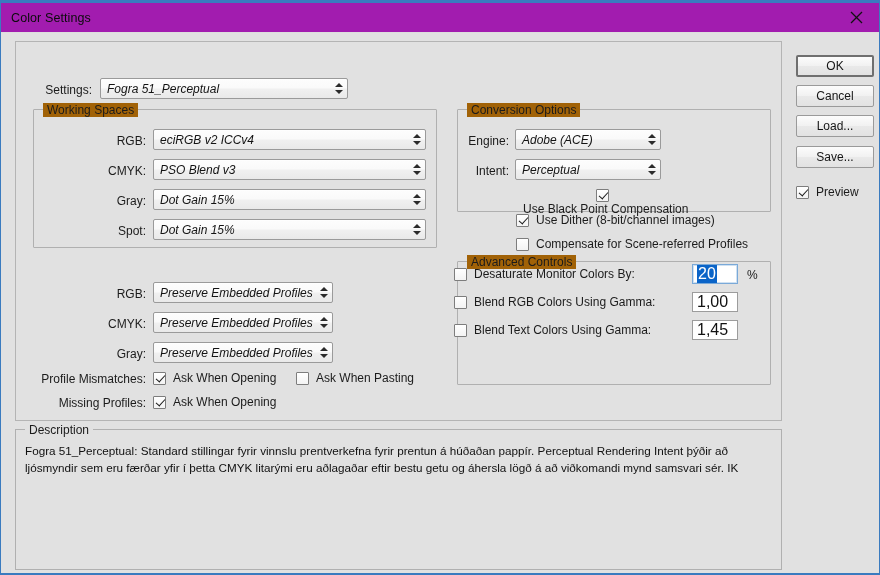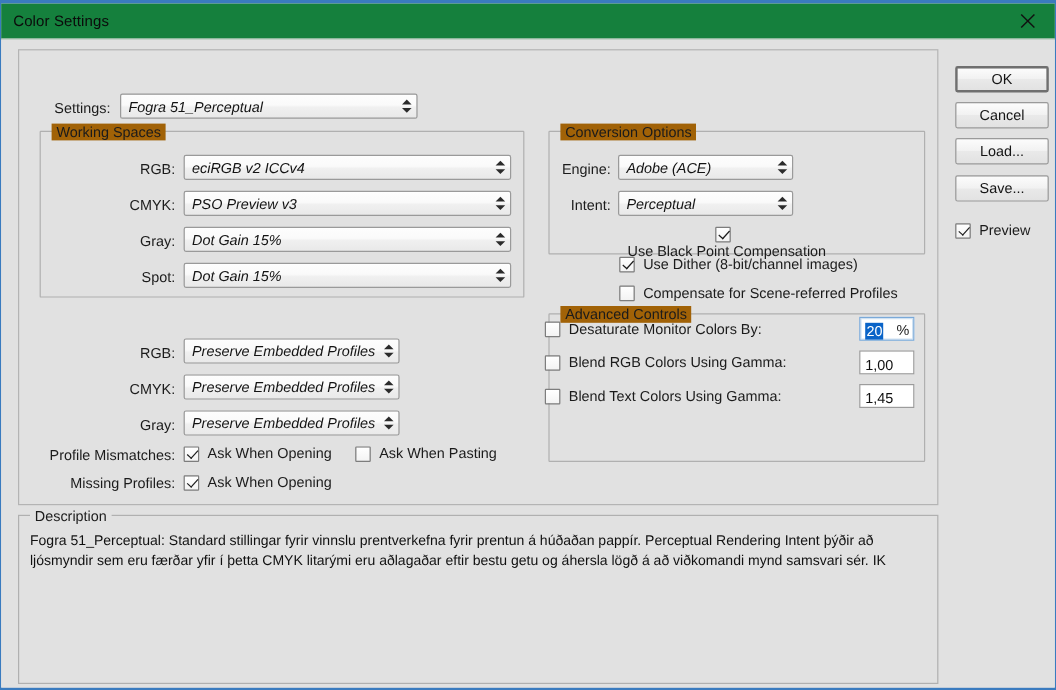--- a/index.html
+++ b/index.html
@@ -22,21 +22,21 @@
     background: #e1e1e1;
     border: 1px solid #3a7bbf;
     border-top-width: 3px;
     border-bottom-width: 2px;
   }
 
   
   .titlebar {
     position: relative;
     height: 30px;
-    background: #15803d;
+    background: #a21caf;
     border-bottom: 1px solid #dedede;
     text-align: right;
   }
   .titlebar-text {
     position: absolute;
     left: 10px; top: 8px;
     font-size: 12.5px;
     color: #0b0b0b;
     letter-spacing: .1px;
   }
@@ -161,26 +161,25 @@
     font-size: 12px;
     color: #1b1b1b;
   }
 
   
   .tinput {
     position: absolute;
     height: 20px;
     border: 1px solid #9c9c9c;
     background: #ffffff;
-    font-size: 12px;
+    font-size: 16px;
     color: #111;
     display: flex;
     align-items: flex-end;
     padding-left: 4px;
-    margin-left: 24px;
   }
   .tinput.focused {
     border: 1px solid #7aa9d8;
     box-shadow: 0 0 0 1px #cfe1f2 inset;
   }
   .tinput .sel {
     background: #0a64c8;
     color: #ffffff;
     padding: 0 1px;
   }
@@ -254,21 +253,21 @@
     </div>
 
     <div class="lbl" style="left:75px; top:101px; width:70px;">RGB:</div>
     <div class="combo" style="left:152px; top:96px; width:273px;">
       <span class="val">eciRGB v2 ICCv4</span>
       <span class="arrows"></span>
     </div>
 
     <div class="lbl" style="left:75px; top:131px; width:70px;">CMYK:</div>
     <div class="combo" style="left:152px; top:126px; width:273px;">
-      <span class="val">PSO Preview v3</span>
+      <span class="val">PSO Blend v3</span>
       <span class="arrows"></span>
     </div>
 
     <div class="lbl" style="left:75px; top:161px; width:70px;">Gray:</div>
     <div class="combo" style="left:152px; top:156px; width:273px;">
       <span class="val">Dot Gain 15%</span>
       <span class="arrows"></span>
     </div>
 
     <div class="lbl" style="left:75px; top:191px; width:70px;">Spot:</div>

